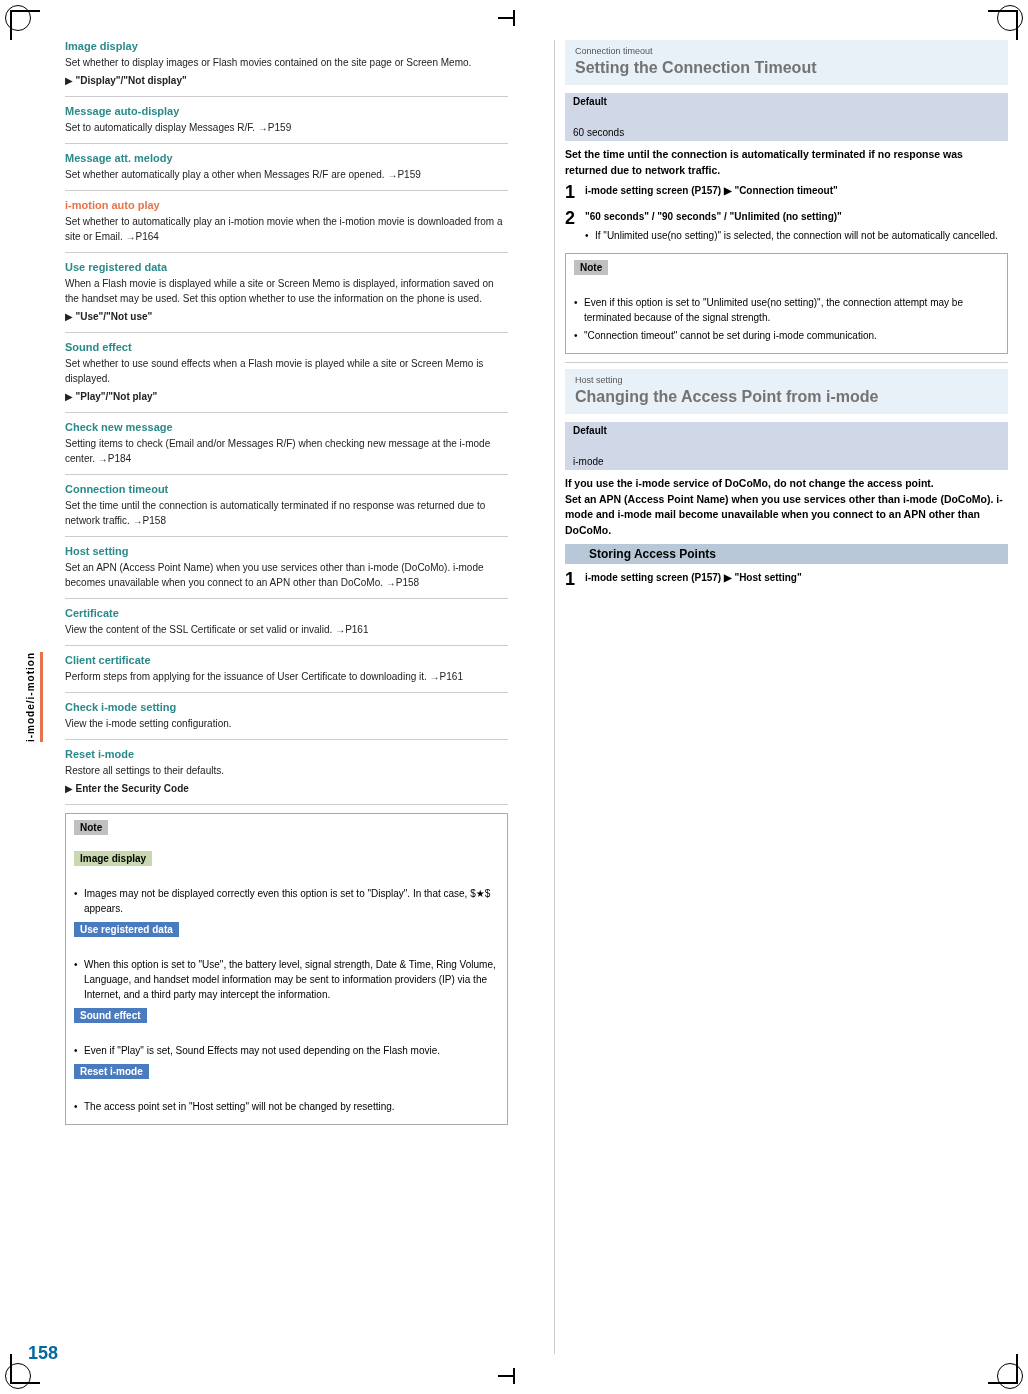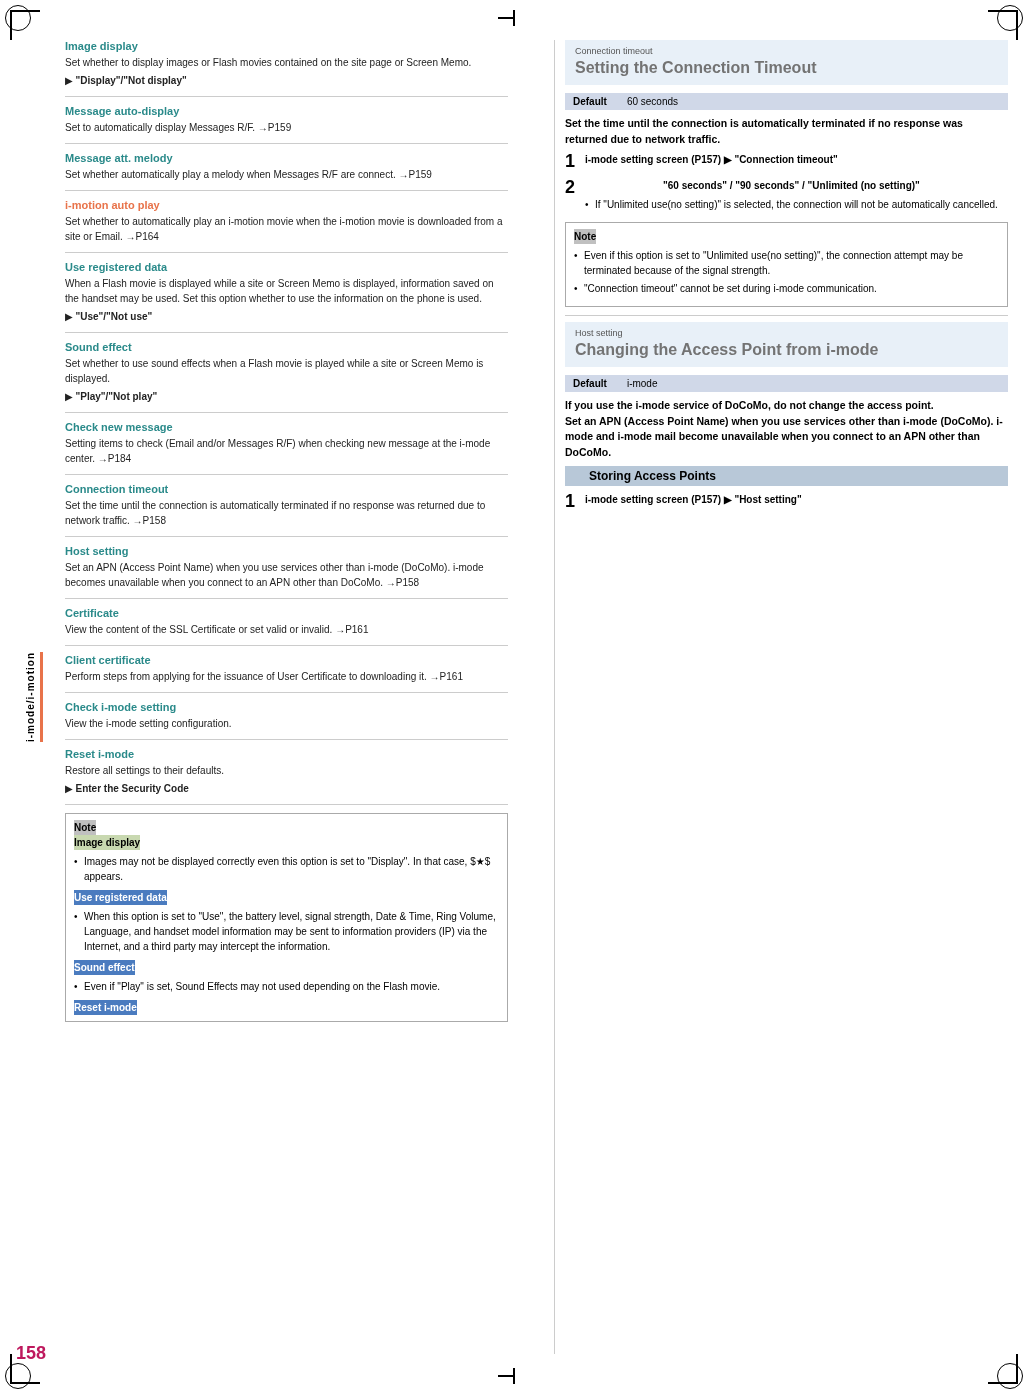--- a/index.html
+++ b/index.html
@@ -64,25 +64,25 @@
       font-weight: bold;
       letter-spacing: 1px;
       white-space: nowrap;
       border-left: 3px solid #e8734a;
       padding-left: 4px;
       color: #000;
     }
 
     .page-number {
       position: absolute;
-      left: 16px;
+      left: 28px;
       bottom: 30px;
       font-size: 18px;
       font-weight: bold;
-      color: #be185d;
+      color: #0369a1;
     }
 
     
     .content-area {
       display: flex;
       gap: 36px;
       margin-left: 45px;
       flex: 1;
     }
 
@@ -135,23 +135,23 @@
     .bold-item {
       font-weight: bold;
     }
 
     
     .box-header {
       background: #4a7bbf;
       color: #fff;
       font-size: 10px;
       font-weight: bold;
-      padding: 2px 0;
+      padding: 2px 6px;
       display: inline-block;
-      margin-bottom: 0;
+      margin-bottom: 16px;
     }
     .box-header.note-bg {
       background: #c0c0c0;
       color: #000;
     }
     .box-header.img-bg {
       background: #c8d8b0;
       color: #000;
     }
 
@@ -181,20 +181,21 @@
       line-height: 1.3;
     }
 
     .default-row {
       background: #d0d8e8;
       padding: 3px 8px;
       font-size: 10px;
       margin-bottom: 6px;
       display: flex;
       gap: 20px;
+      flex-direction: column;
     }
     .default-label {
       font-weight: bold;
     }
 
     .step-item {
       margin-bottom: 6px;
       display: flex;
       gap: 5px;
     }
@@ -202,21 +203,20 @@
       font-size: 18px;
       font-weight: bold;
       color: #000;
       line-height: 1.1;
       min-width: 15px;
     }
     .step-text {
       font-size: 10px;
       line-height: 1.5;
       color: #000;
-      text-align: center;
     }
 
     .bullet-list {
       list-style: none;
       padding: 0;
       margin: 4px 0;
     }
     .bullet-list li {
       padding-left: 10px;
       position: relative;
@@ -297,21 +297,21 @@
         <div class="section">
           <div class="section-title teal">Message auto-display</div>
           <div class="section-body">
             Set to automatically display Messages R/F. →P159
           </div>
         </div>
 
         <div class="section">
           <div class="section-title teal">Message att. melody</div>
           <div class="section-body">
-            Set whether automatically play a melody when Messages R/F are connect. →P159
+            Set whether automatically play a other when Messages R/F are opened. →P159
           </div>
         </div>
 
         <div class="section">
           <div class="section-title orange">i-motion auto play</div>
           <div class="section-body">
             Set whether to automatically play an i-motion movie when the i-motion movie is downloaded from a site or Email. →P164
           </div>
         </div>
 
@@ -405,20 +405,23 @@
           <div style="margin-bottom:6px;">
             <div class="box-header">Sound effect</div>
             <ul class="bullet-list">
               <li>Even if "Play" is set, Sound Effects may not used depending on the Flash movie.</li>
             </ul>
           </div>
 
           
           <div>
             <div class="box-header">Reset i-mode</div>
+            <ul class="bullet-list">
+              <li>The access point set in "Host setting" will not be changed by resetting.</li>
+            </ul>
           </div>
         </div>
 
       </div>
 
       <div class="right-col">
 
         <div class="feature-box">
           <div class="feature-box-title">Connection timeout</div>
           <div class="feature-box-heading">Setting the Connection Timeout</div>

